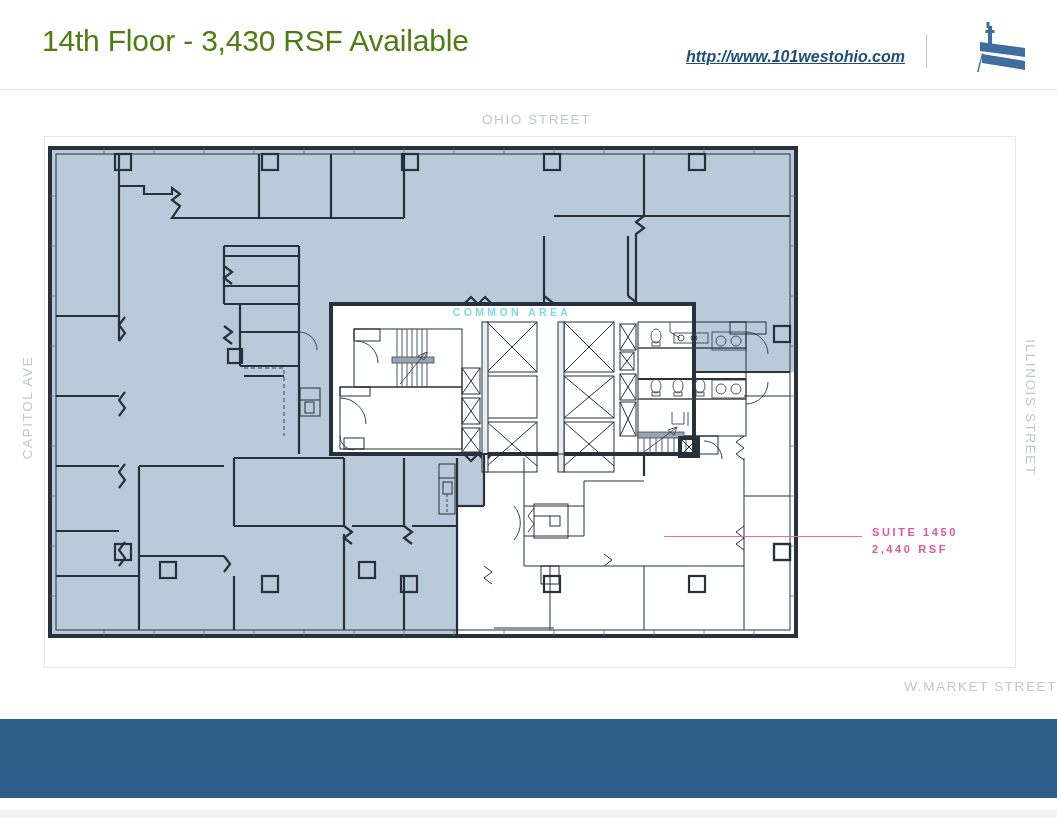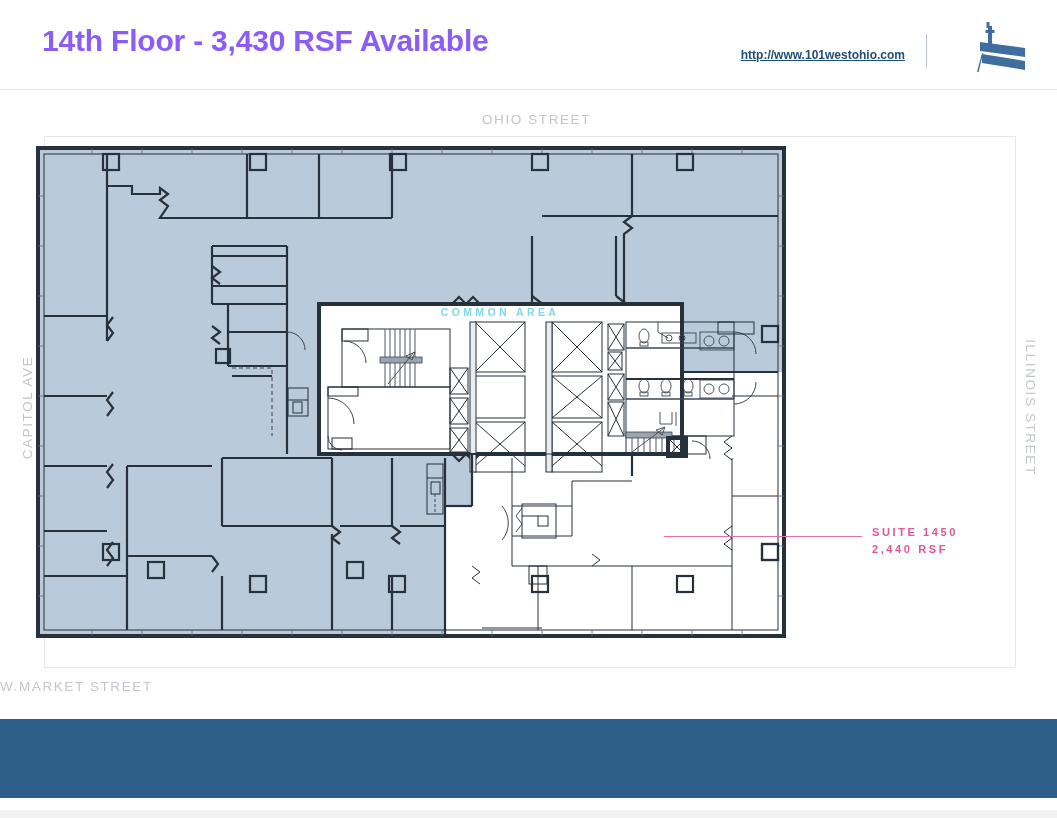--- a/index.html
+++ b/index.html
@@ -11,63 +11,64 @@
     overflow:hidden;
     position:relative;
   }
   
   .header{
     position:absolute;left:0;top:0;width:1057px;height:90px;
     background:#ffffff;
   }
   .page-title{
     position:absolute;left:42px;top:24px;
-    font-size:30px;font-weight:700;color:#8b5cf6;
+    font-size:30px;font-weight:400;color:#4d7c0f;
     letter-spacing:-0.2px;white-space:nowrap;
   }
   .site-url{
     position:absolute;right:152px;top:48px;
-    font-size:12px;font-weight:bold;color:#1f4e79;
+    font-size:16px;font-weight:bold;color:#1f4e79;
     text-decoration:underline;white-space:nowrap;
     cursor:pointer;
+    font-style:italic;
   }
   .header-divider{
     position:absolute;right:130px;top:34px;
     width:1px;height:34px;background:#b9c4cd;
   }
   .brand-logo{
     position:absolute;right:26px;top:20px;width:64px;height:54px;
   }
   .header-rule{
     position:absolute;left:0;top:89px;width:1057px;height:1px;
     background:#e3e7ea;
   }
   
   .street-label{
     position:absolute;color:#c3c7cc;font-size:13.5px;
     letter-spacing:1.6px;white-space:nowrap;font-weight:400;
   }
   .street-top{left:0;top:112px;width:1057px;text-align:center;margin-left:8px;}
-  .street-bottom{left:0;top:679px;width:1057px;text-align:left;}
+  .street-bottom{left:0;top:679px;width:1057px;text-align:right;}
   .street-left{
     left:-43px;top:400px;width:140px;text-align:center;
     transform:rotate(-90deg);transform-origin:center center;
   }
   .street-right{
     left:960px;top:400px;width:140px;text-align:center;
     transform:rotate(90deg);transform-origin:center center;
   }
   
   .plan-frame{
     position:absolute;left:44px;top:136px;
     width:970px;height:530px;
     border:1px solid #e6e9eb;background:#ffffff;
   }
   .plan-canvas{
-    position:absolute;left:32px;top:136px;width:970px;height:436px;
+    position:absolute;left:44px;top:136px;width:970px;height:436px;
   }
   .plan-canvas svg{display:block;}
   
   .callout{
     position:absolute;left:872px;top:524px;
     font-size:11px;font-weight:bold;color:#e0569a;
     letter-spacing:2.6px;line-height:17px;white-space:nowrap;
   }
   .callout-line{
     position:absolute;left:664px;top:536px;width:198px;height:1px;

